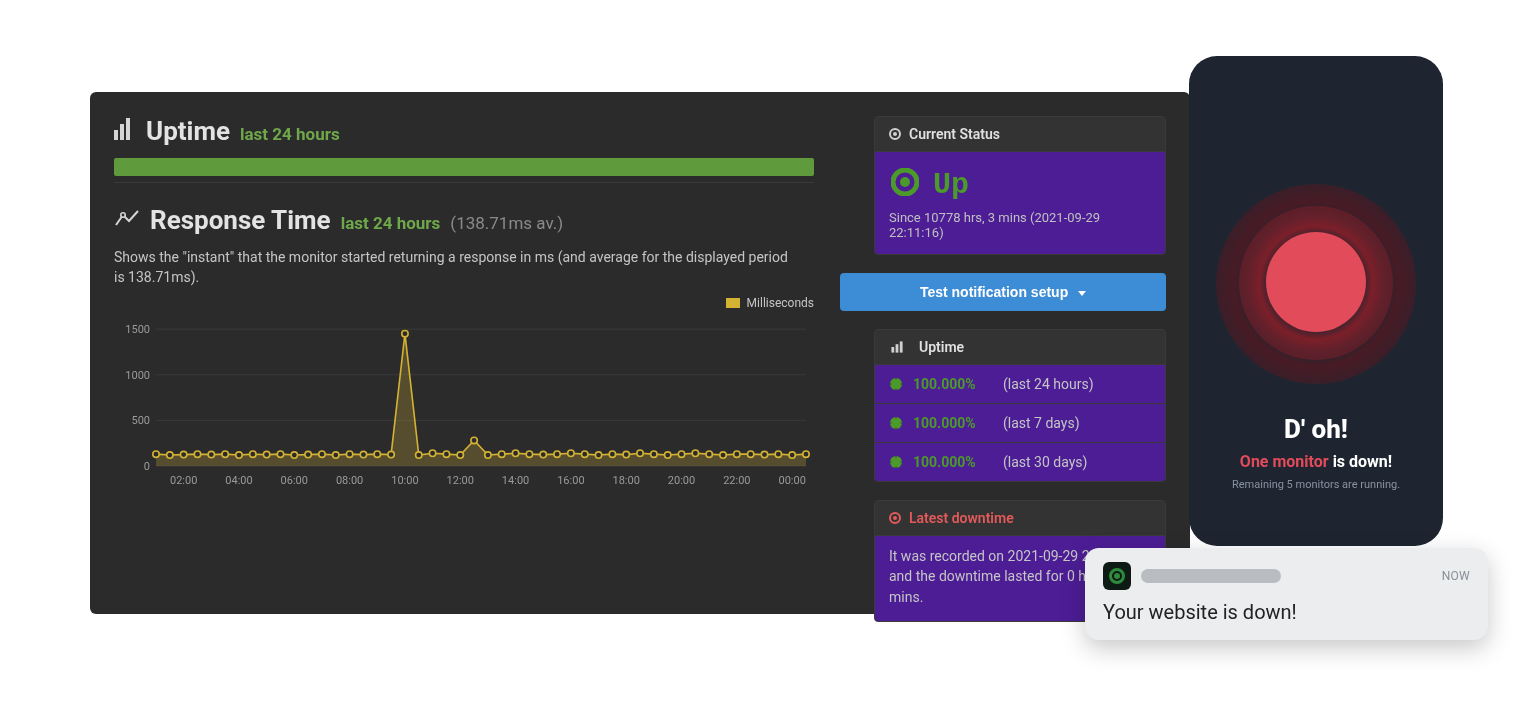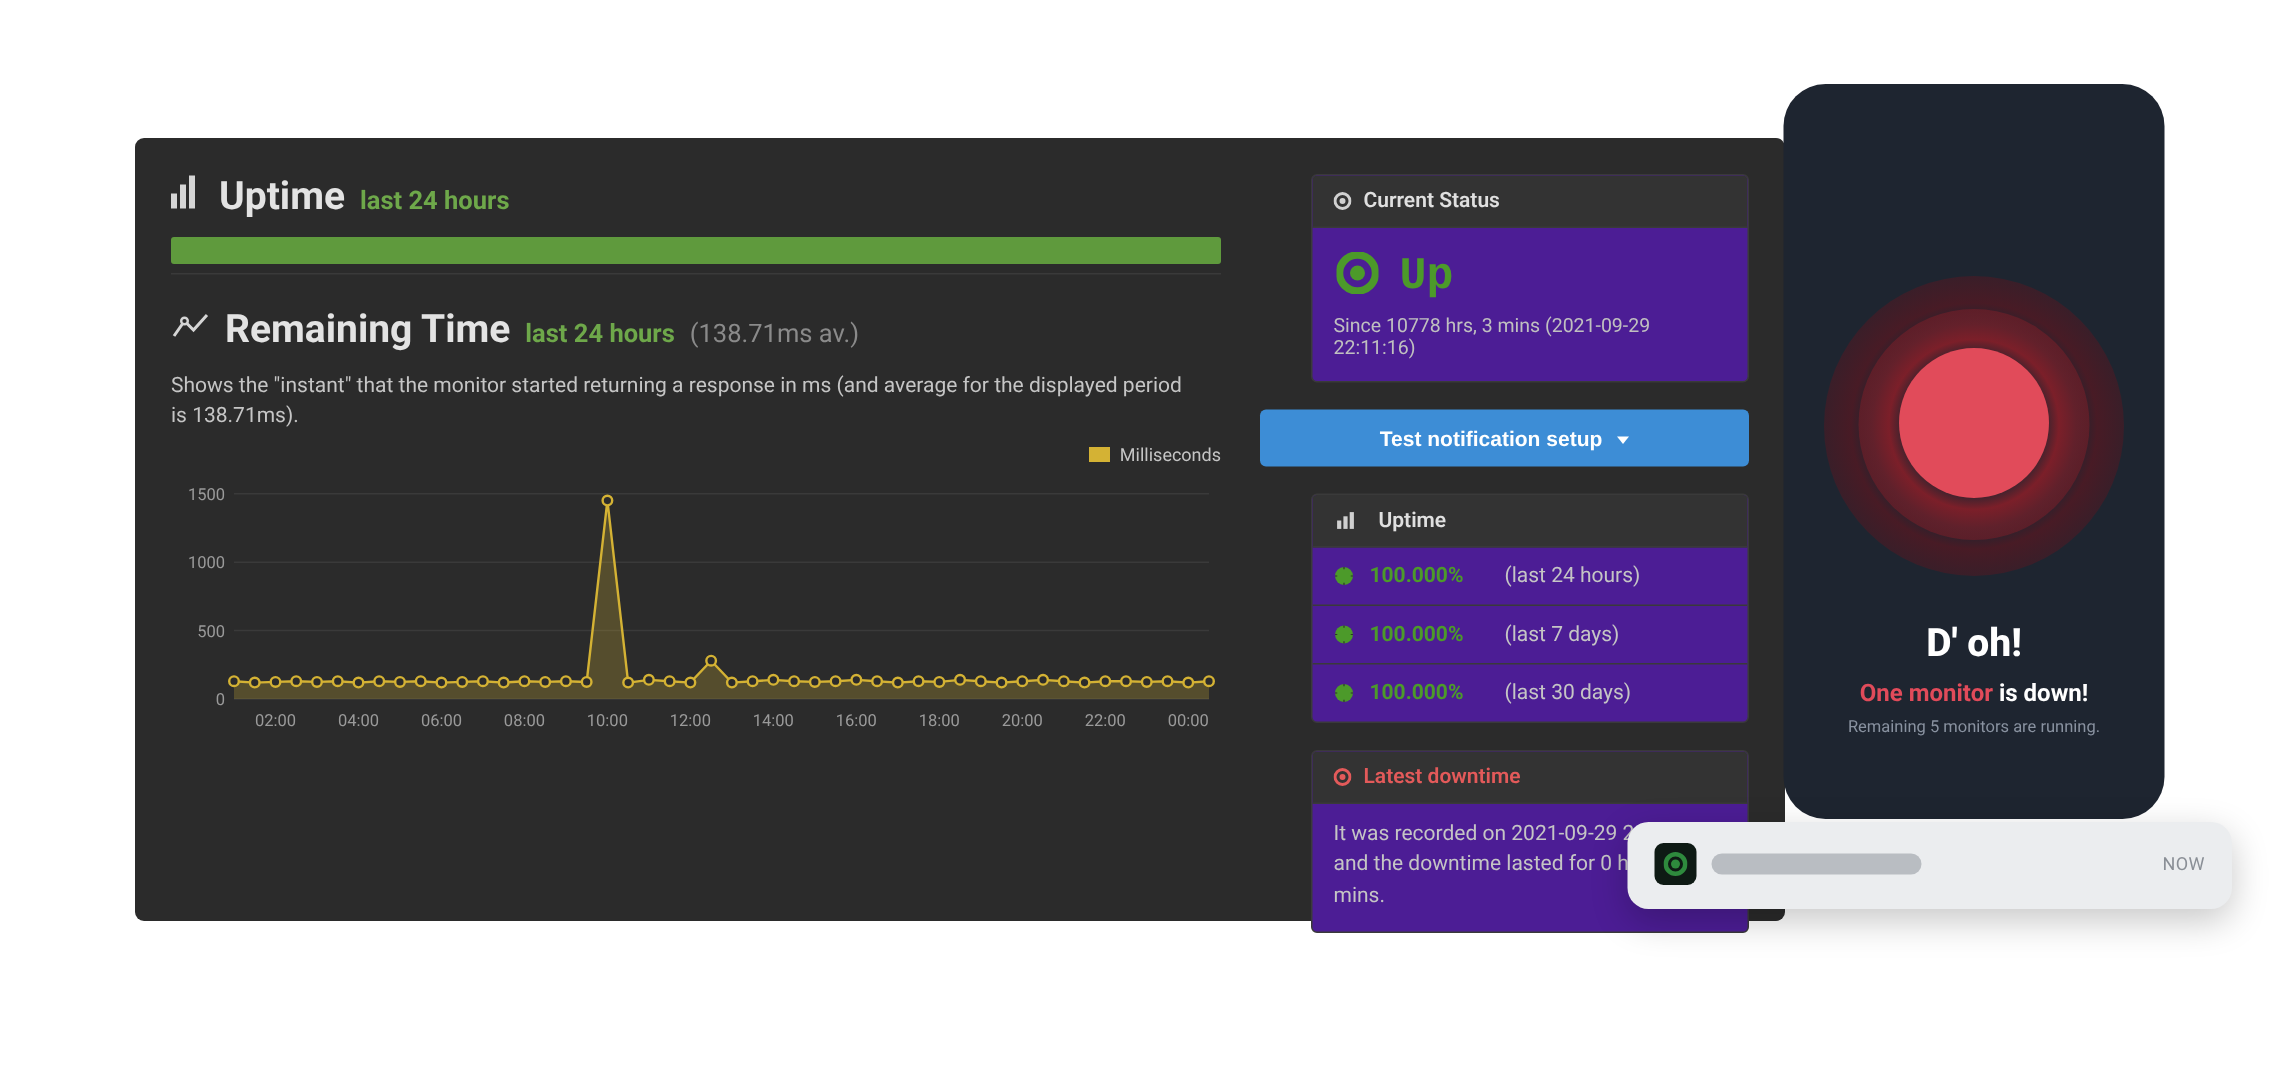--- a/index.html
+++ b/index.html
@@ -261,21 +261,21 @@
     </div>
     <div class="uptime-bar"></div>
     <div class="hr"></div>
 
     <div class="section-title" style="margin-top:6px;">
       <svg width="26" height="20" viewBox="0 0 26 20">
         <polyline points="2,16 9,6 15,12 24,2" stroke="#d5d5d5" stroke-width="2" fill="none"></polyline>
         <polyline points="2,12 9,2 15,8 24,-2" stroke="#d5d5d5" stroke-width="2" fill="none" opacity="0.0"></polyline>
         <circle cx="9" cy="6" r="2.2" fill="#2b2b2b" stroke="#d5d5d5" stroke-width="1.6"></circle>
       </svg>
-      <span class="big">Remaining Time</span>
+      <span class="big">Response Time</span>
       <span class="sub">last 24 hours</span>
       <span class="sub2">(138.71ms av.)</span>
     </div>
     <div class="desc">Shows the "instant" that the monitor started returning a response in ms (and average for the displayed period is 138.71ms).</div>
 
     <div class="legend">
       <span class="legend-swatch"></span>
       <span>Milliseconds</span>
     </div>
 
@@ -463,13 +463,14 @@
   <div class="toast-top">
     <div class="toast-app">
       <svg width="16" height="16" viewBox="0 0 16 16">
           <circle cx="8" cy="8" r="6.5" fill="none" stroke="#2e8a3d" stroke-width="3"></circle>
           <circle cx="8" cy="8" r="3" fill="#2e8a3d"></circle>
         </svg>
     </div>
     <div class="toast-title-ph"></div>
     <div class="toast-now">NOW</div>
   </div>
+  <div class="toast-body">Your website is down!</div>
 </div>
 
 </body></html>

